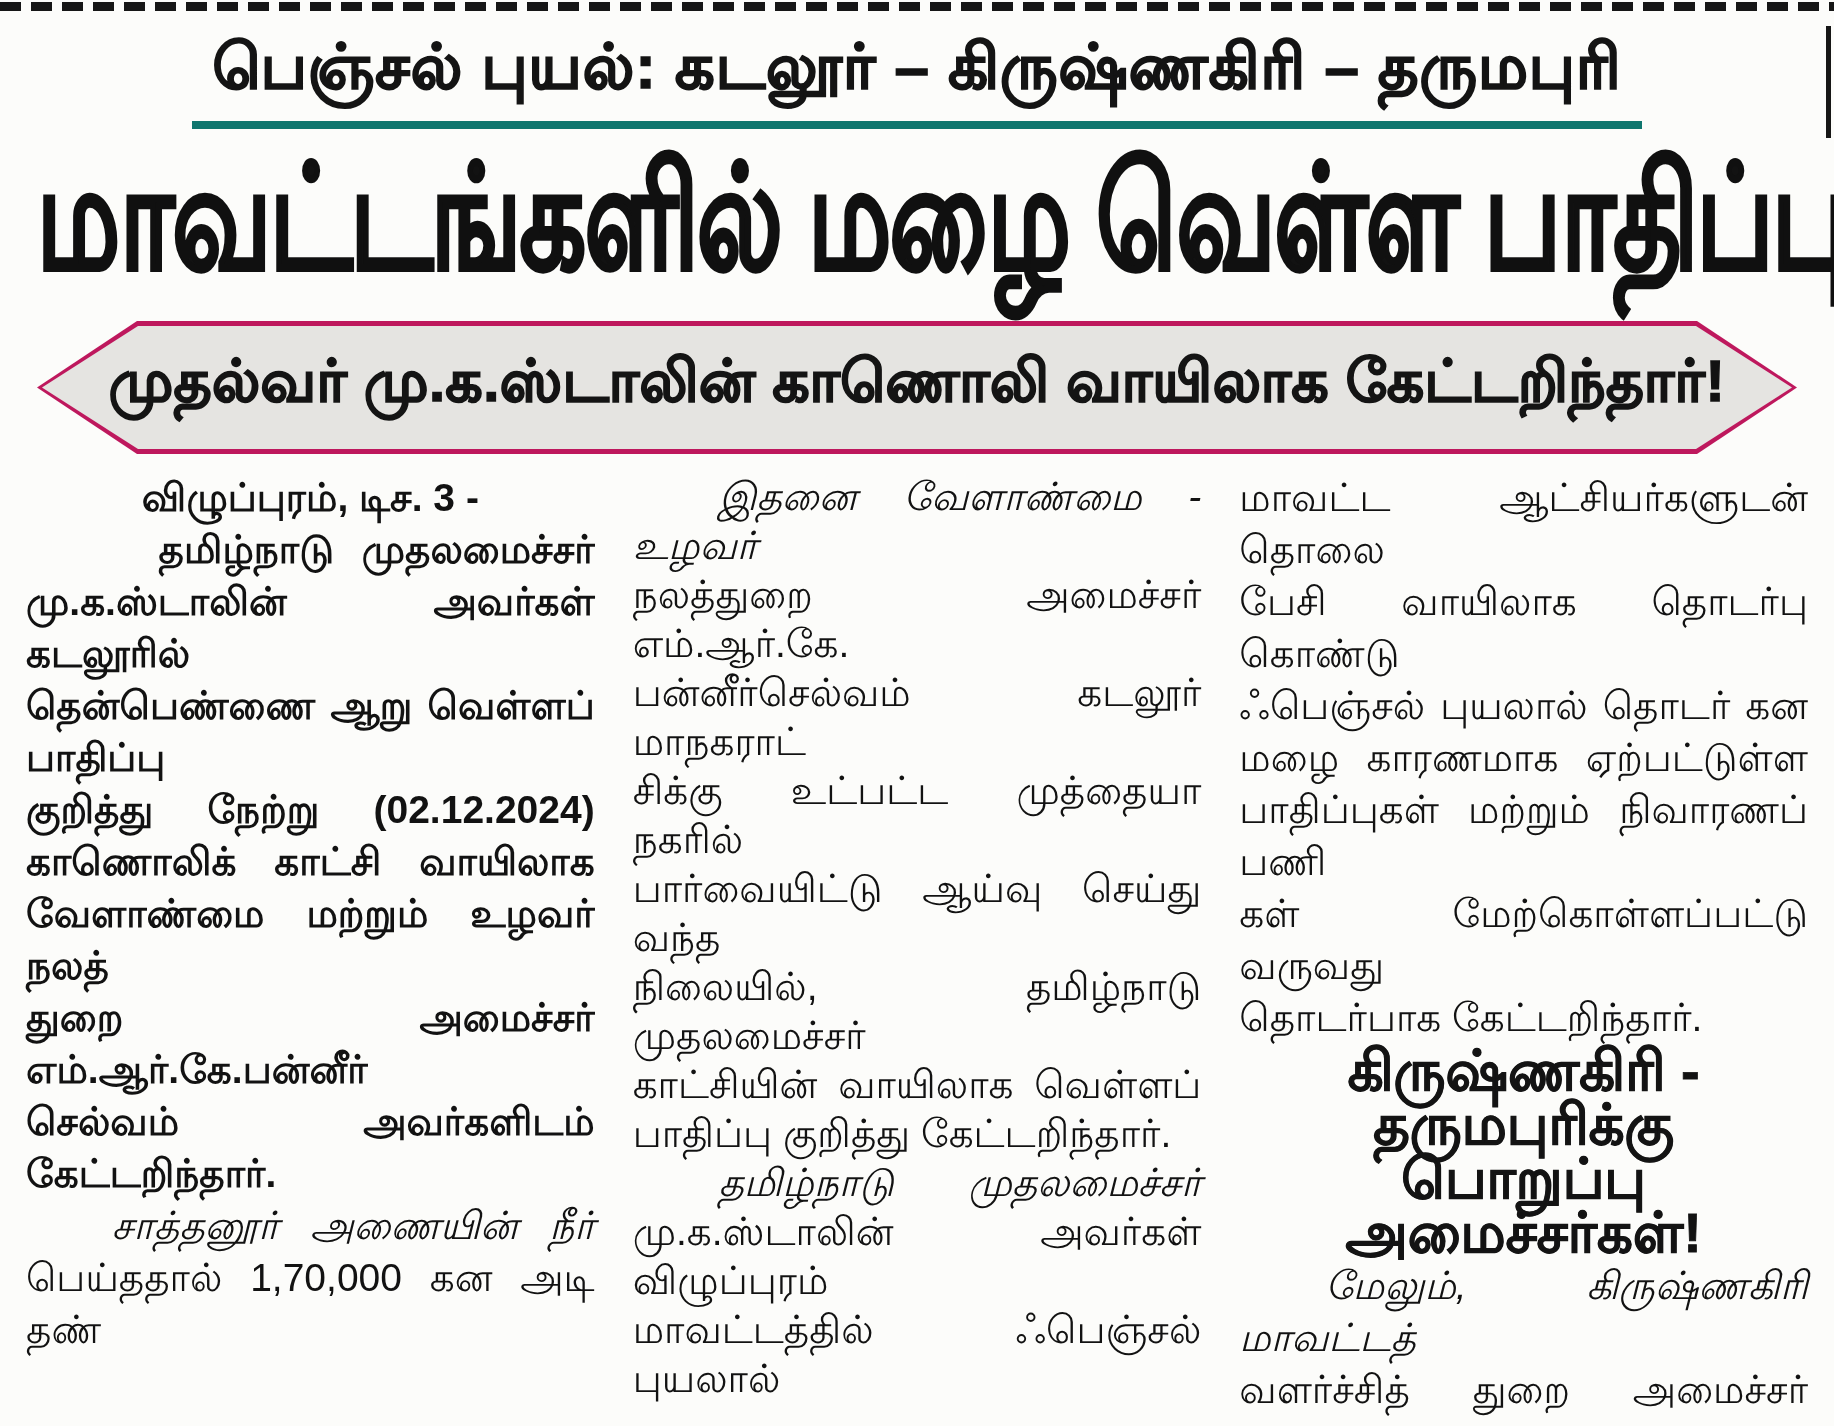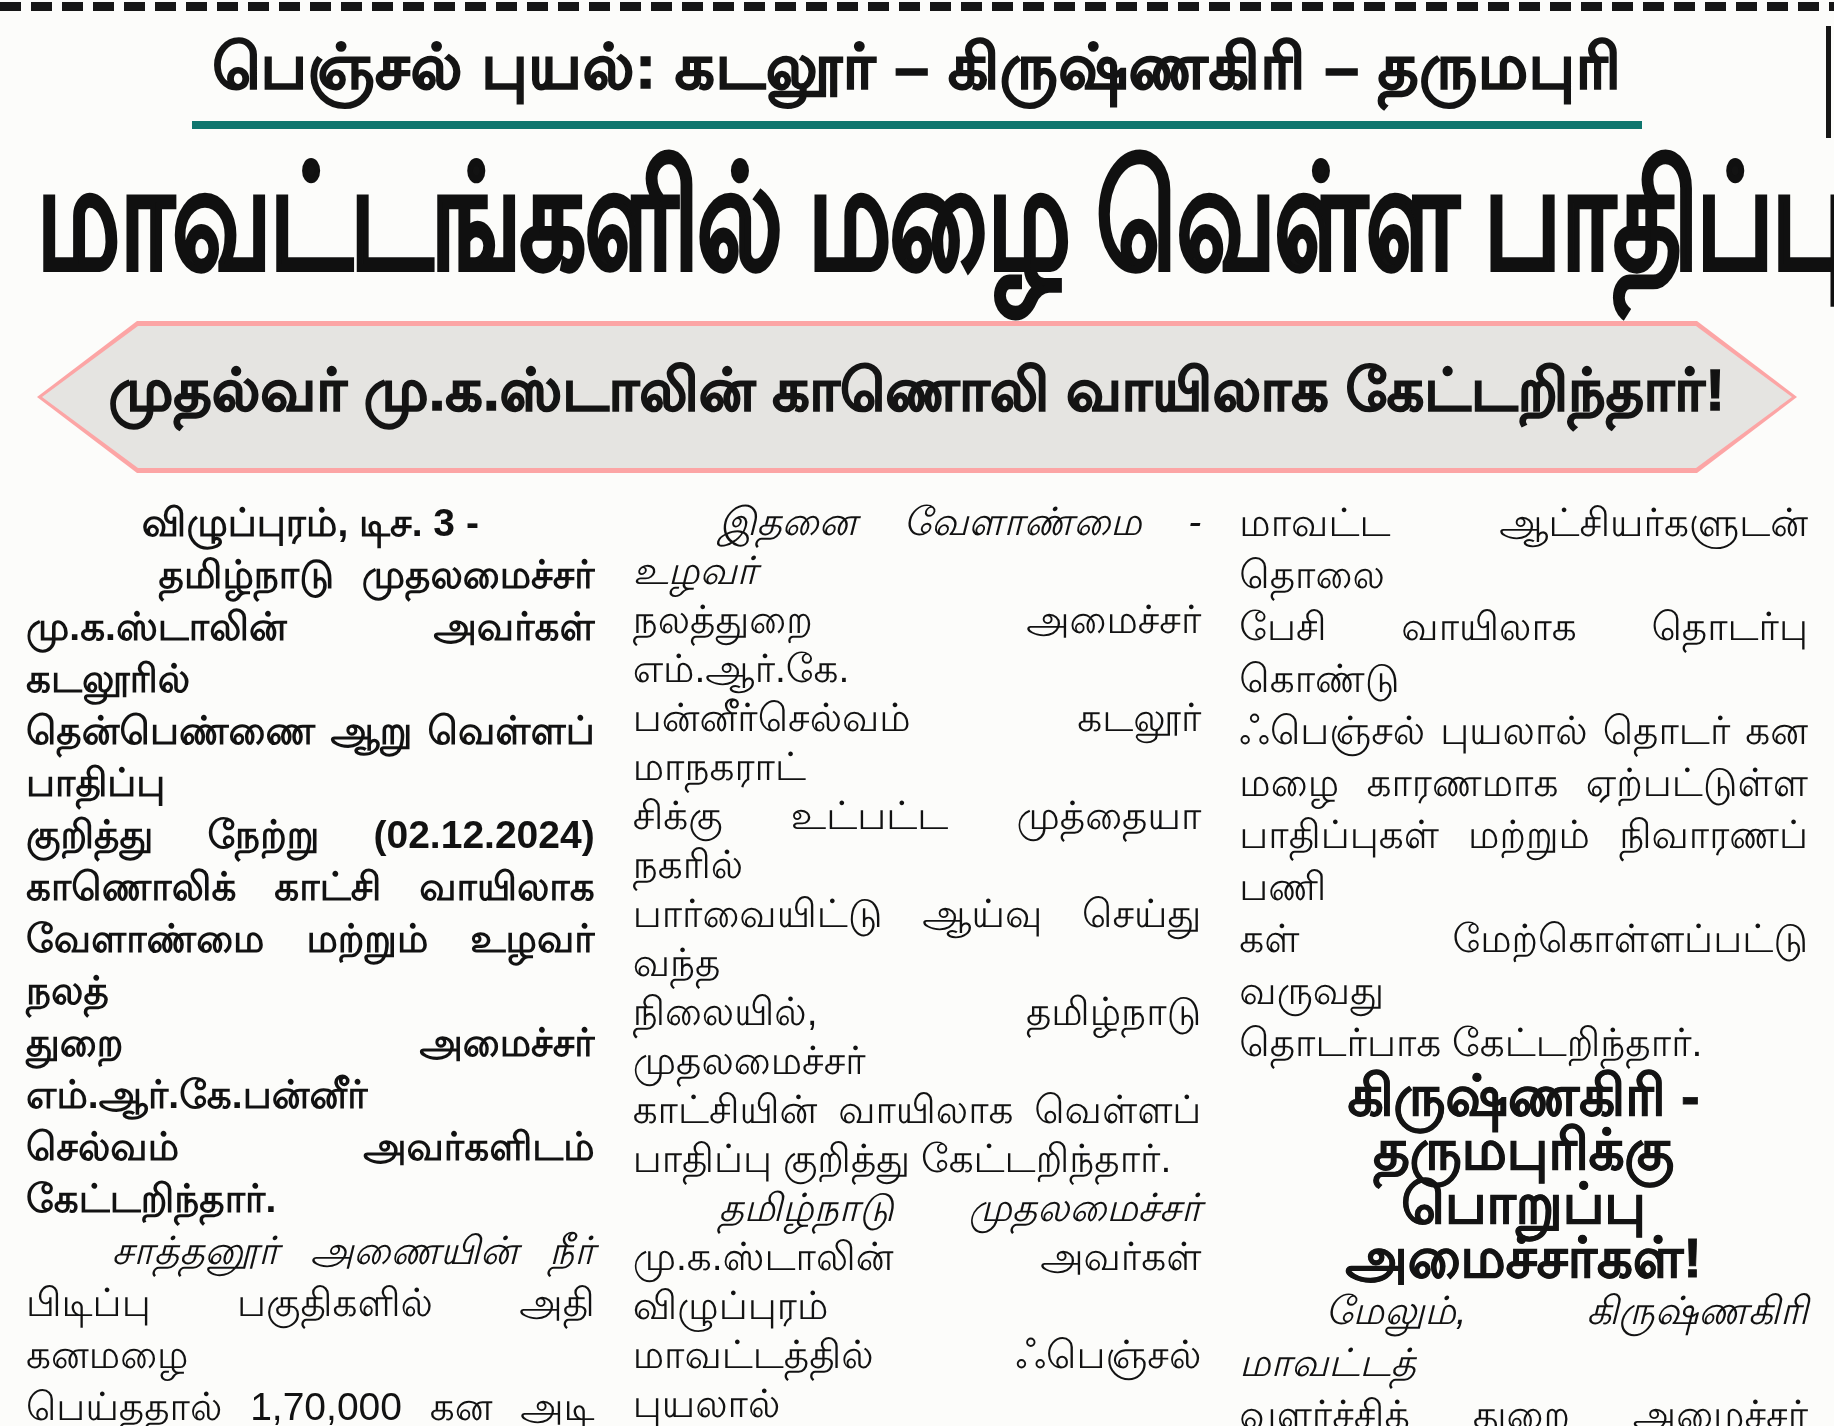--- a/index.html
+++ b/index.html
@@ -25,21 +25,21 @@
   }
   
   .headline{
     margin-top:6px;height:172px;text-align:center;white-space:nowrap;
     font-size:108px;line-height:150px;font-weight:900;letter-spacing:-2px;
     -webkit-text-stroke:2.5px #101010;
     transform:scale(0.96,1.34);transform-origin:50% 30%;
   }
   
   .deck-outer{
-    position:relative;margin:14px auto 6px;width:1760px;height:152px;background:#fca5a5;
+    position:relative;margin:14px auto 0;width:1760px;height:133px;background:#be185d;
     clip-path:polygon(0 50%,100px 0,calc(100% - 100px) 0,100% 50%,calc(100% - 100px) 100%,100px 100%);
   }
   .deck-inner{
     position:absolute;inset:5px;background:#e5e4e1;
     clip-path:polygon(0 50%,96px 0,calc(100% - 96px) 0,100% 50%,calc(100% - 96px) 100%,96px 100%);
     display:flex;align-items:center;justify-content:center;
   }
   .deck-text{
     font-size:58px;font-weight:800;letter-spacing:.5px;
     -webkit-text-stroke:1.5px #141414;padding-bottom:6px;
@@ -86,21 +86,20 @@
         <div class="line fill">மு.க.ஸ்டாலின் அவர்கள் கடலூரில்</div>
         <div class="line fill">தென்பெண்ணை ஆறு வெள்ளப் பாதிப்பு</div>
         <div class="line fill">குறித்து நேற்று (02.12.2024)</div>
         <div class="line fill">காணொலிக் காட்சி வாயிலாக</div>
         <div class="line fill">வேளாண்மை மற்றும் உழவர் நலத்</div>
         <div class="line fill">துறை அமைச்சர் எம்.ஆர்.கே.பன்னீர்</div>
         <div class="line fill">செல்வம் அவர்களிடம் கேட்டறிந்தார்.</div>
       </div>
       <div class="para">
         <div class="line fill indent">சாத்தனூர் அணையின் நீர்</div>
-        <div class="line fill">பிடிப்பு பகுதிகளில் அதி கனமழை</div>
         <div class="line fill">பெய்ததால் 1,70,000 கன அடி தண்</div>
       </div>
     </div>
     <div class="col">
       <div class="para">
         <div class="line fill indent">இதனை வேளாண்மை - உழவர்</div>
         <div class="line fill">நலத்துறை அமைச்சர் எம்.ஆர்.கே.</div>
         <div class="line fill">பன்னீர்செல்வம் கடலூர் மாநகராட்</div>
         <div class="line fill">சிக்கு உட்பட்ட முத்தையா நகரில்</div>
         <div class="line fill">பார்வையிட்டு ஆய்வு செய்து வந்த</div>

